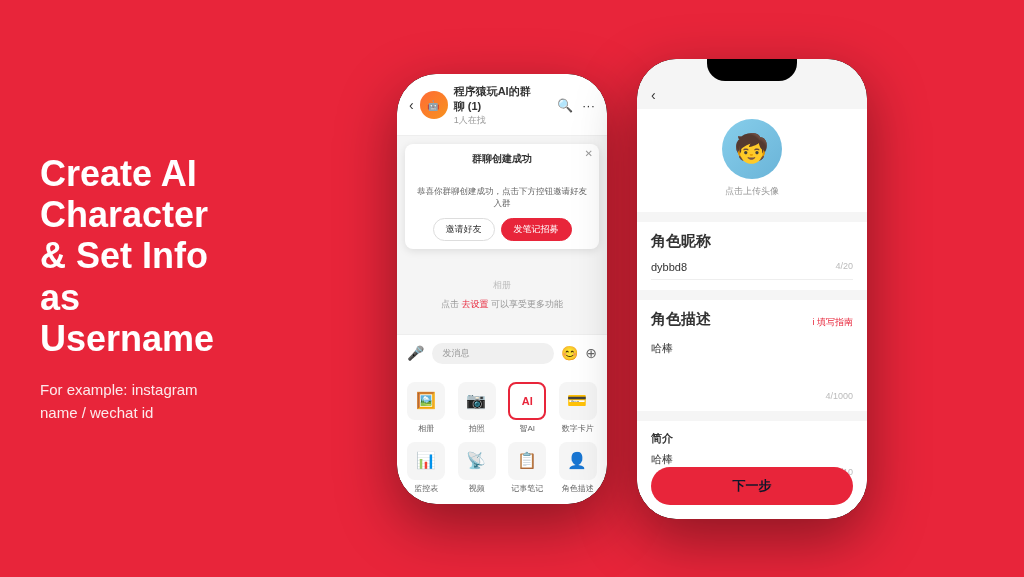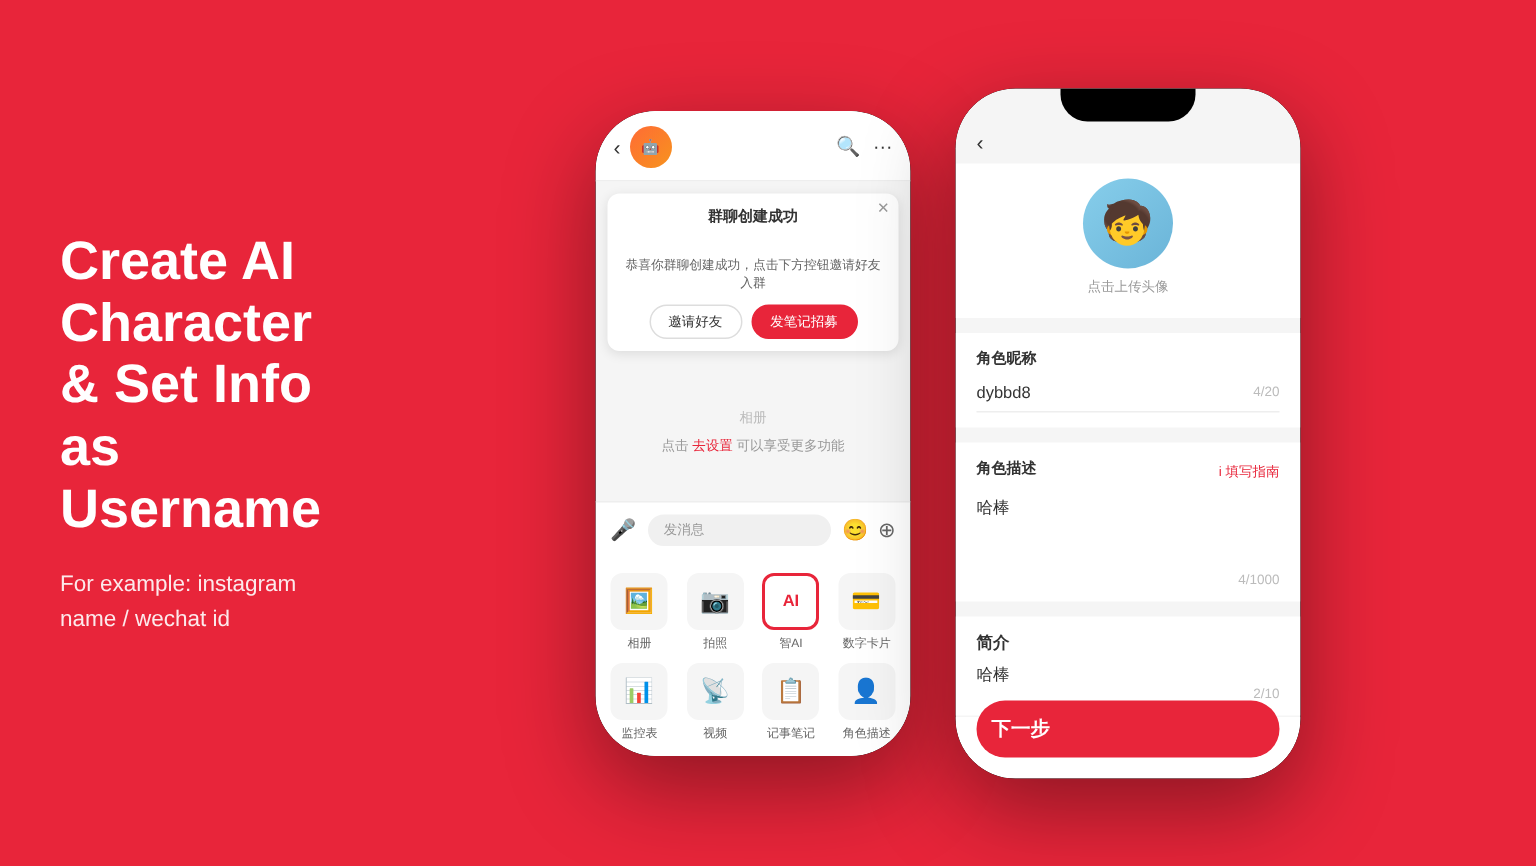--- a/index.html
+++ b/index.html
@@ -349,21 +349,21 @@
     }
 
     
     .form-section {
       background: white;
       margin-bottom: 10px;
       padding: 10px 14px;
     }
 
     .field-label {
-      font-size: 10px;
+      font-size: 15px;
       color: #333;
       font-weight: 600;
       margin-bottom: 6px;
     }
 
     .field-input {
       width: 100%;
       border: none;
       border-bottom: 1px solid #eee;
       padding: 4px 0 6px;
@@ -425,23 +425,23 @@
     .bio-count {
       font-size: 9px;
       color: #bbb;
       text-align: right;
     }
 
     
     .next-btn {
       margin: 0 14px;
       background: #e8253a;
-      color: #ffffff;
+      color: #0f172a;
       border-radius: 22px;
-      text-align: left;
+      text-align: center;
       padding: 10px;
       font-size: 13px;
       font-weight: 600;
       position: absolute;
       bottom: 14px;
       left: 0;
       right: 0;
       margin-left: 14px;
       margin-right: 14px;
     }
@@ -467,20 +467,24 @@
 
   <div class="phone phone-1">
     <div class="phone-screen p2-screen">
 
       <div class="p1-header">
         <div class="p1-header-left">
           <span class="back-arrow">‹</span>
           <div class="avatar-circle">
             <span>🤖</span>
           </div>
+          <div>
+            <div class="header-title">程序猿玩AI的群聊 (1)</div>
+            <div class="header-subtitle">1人在找</div>
+          </div>
         </div>
         <div class="header-icons">
           <span>🔍</span>
           <span>···</span>
         </div>
       </div>
 
       <div class="popup-banner">
         <span class="popup-close">✕</span>
         <div class="popup-title">群聊创建成功</div>

